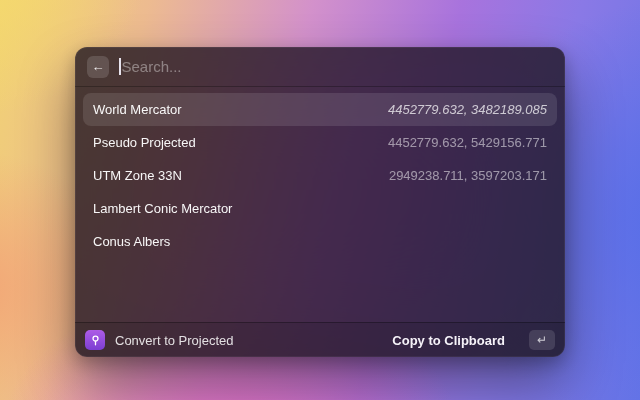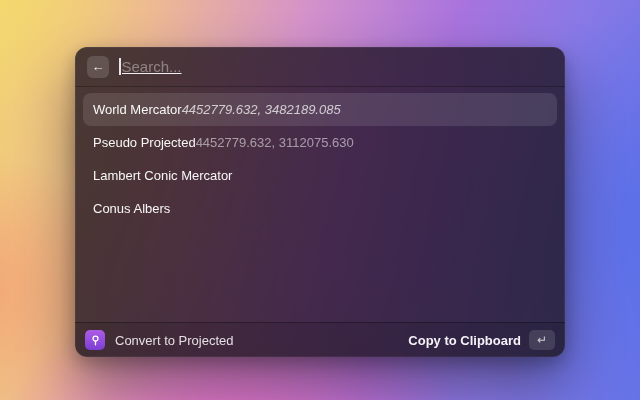--- a/index.html
+++ b/index.html
@@ -67,30 +67,30 @@
     flex: 0 0 1.5px;
   }
   .search-input {
     flex: 1;
     background: transparent;
     border: none;
     outline: none;
     color: #f2eef6;
     font-size: 15px;
     font-family: "Liberation Sans", sans-serif;
-    text-decoration: underline;
   }
   .search-input::placeholder { color: rgba(255,255,255,0.38); }
 
   
   .list { padding: 6px 8px 0 8px; flex: 1 1 auto; }
   .row {
     height: 33px;
     display: flex;
     align-items: center;
+    justify-content: space-between;
     padding: 4px 10px;
     border-radius: 8px;
     cursor: default;
   }
   .row.selected { background: rgba(255,255,255,0.105); }
   .row .title {
     font-size: 13px;
     color: rgba(255,255,255,0.96);
     white-space: nowrap;
   }
@@ -115,21 +115,21 @@
   .footer-left { display: flex; align-items: center; gap: 10px; }
   .app-icon {
     width: 20px; height: 20px;
     border-radius: 5px;
     background: linear-gradient(180deg, #ad5ce6 0%, #7c3ed2 100%);
     display: flex; align-items: center; justify-content: center;
     flex: 0 0 20px;
   }
   .action-title { font-size: 13px; color: rgba(255,255,255,0.85); }
   .footer-right {
-    display: flex; align-items: center; gap: 8px;
+    display: flex; align-items: center; gap: 24px;
     cursor: pointer;
     margin-left: 24px;
   }
   .primary-label { font-size: 13px; font-weight: 700; color: #f5f2f8; }
   .key-badge {
     min-width: 26px; height: 20px;
     padding: 0 5px;
     border-radius: 5px;
     background: rgba(255,255,255,0.12);
     color: rgba(255,255,255,0.72);
@@ -151,21 +151,25 @@
       <input class="search-input" type="text" placeholder="Search..." style="">
     </div>
 
     <div class="list">
       <div class="row selected">
         <span class="title">World Mercator</span>
         <span class="value">4452779.632, 3482189.085</span>
       </div>
       <div class="row">
         <span class="title">Pseudo Projected</span>
-        <span class="value">4452779.632, 3112075.630</span>
+        <span class="value">4452779.632, 5429156.771</span>
+      </div>
+      <div class="row">
+        <span class="title">UTM Zone 33N</span>
+        <span class="value">2949238.711, 3597203.171</span>
       </div>
       <div class="row">
         <span class="title">Lambert Conic Mercator</span>
       </div>
       <div class="row">
         <span class="title">Conus Albers</span>
       </div>
     </div>
 
     <div class="footer">

